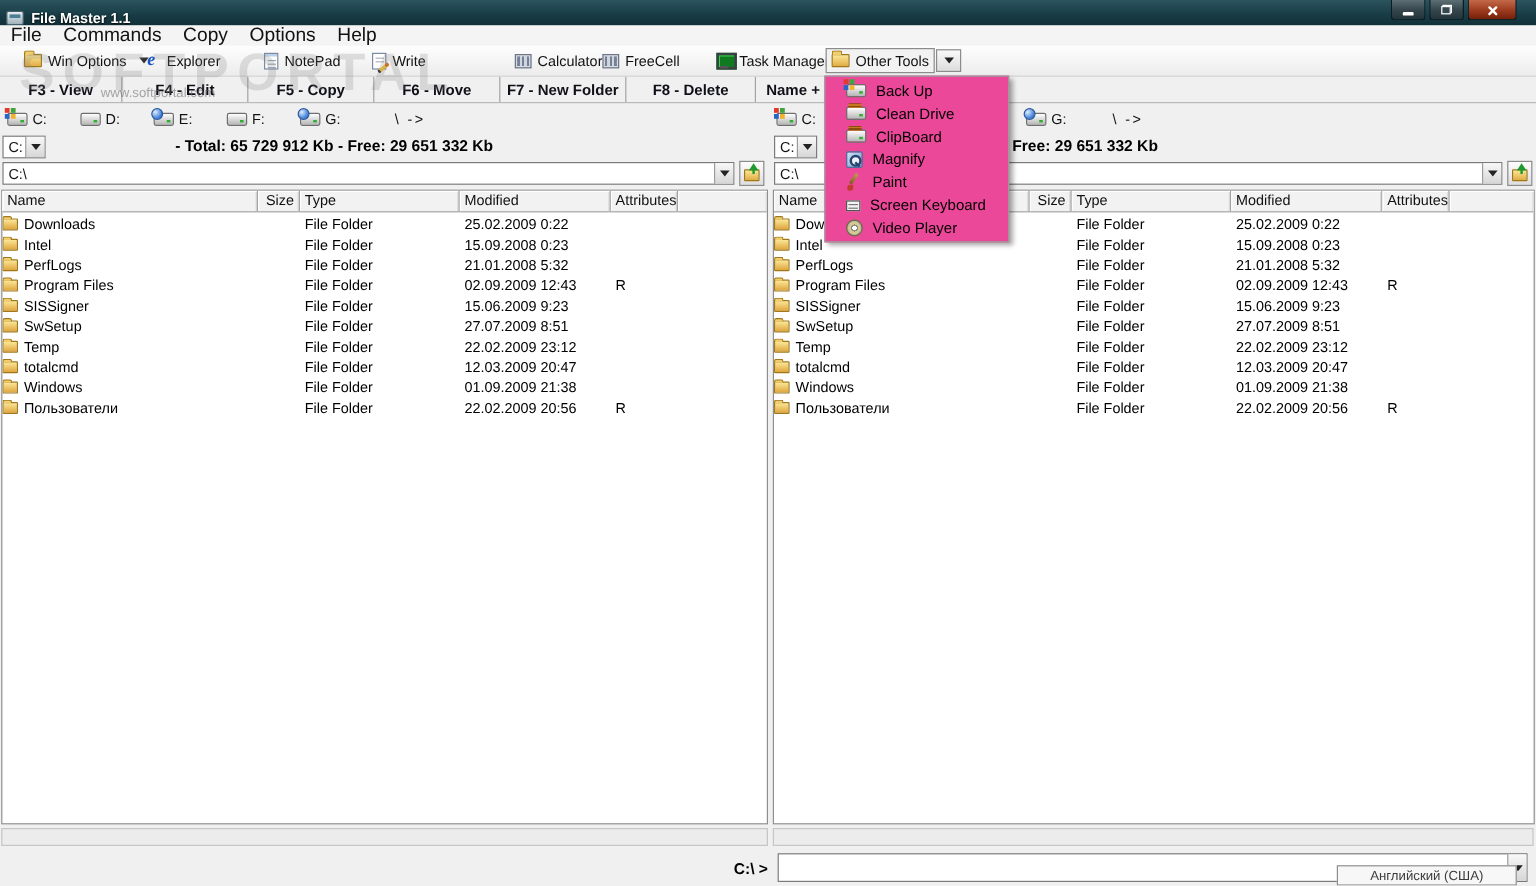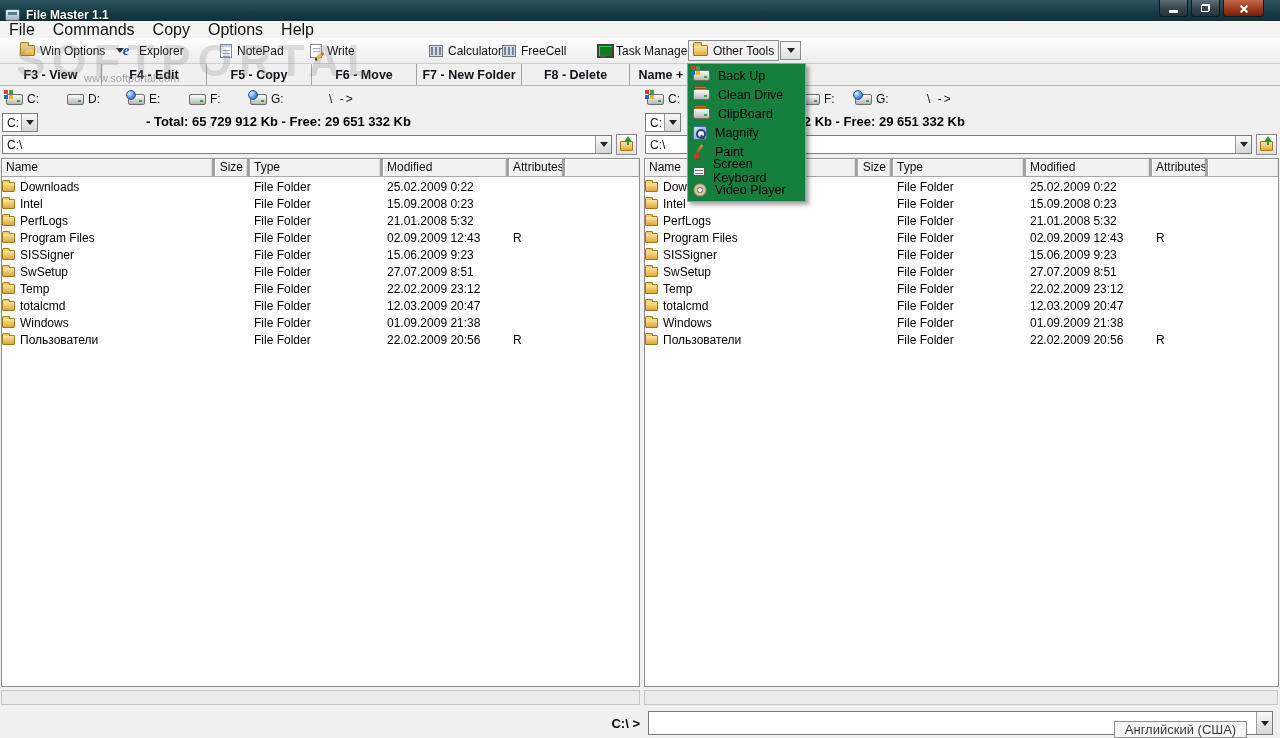--- a/index.html
+++ b/index.html
@@ -81,45 +81,45 @@
   .pane-left .path-combo { width:610px; }
   .pane-right .path-combo { width:607px; }
   .upbtn { position:absolute; top:0; width:21px; height:21px; border:1px solid #8b8b8b;
     background:linear-gradient(180deg,#fdfdfd,#dedede); display:flex; align-items:center; justify-content:center; }
   .pane-left .upbtn { left:616px; }
   .pane-right .upbtn { left:613px; }
 
   
   .table { position:absolute; left:1px; top:71px; right:1px; bottom:0; background:#fff; border:1px solid #8f8f8f; }
   .thead { display:flex; height:18px; background:#f2f2f2; border-bottom:1px solid #a7a7a7; }
-  .th { font-size:12px; color:#111; padding:1px 4px 0 4px; border-right:3px solid #a3a3a3;
+  .th { font-size:12px; color:#111; padding:1px 4px 0 4px; border-right:1px solid #a3a3a3;
     box-shadow:inset 1px 1px 0 #ffffff, inset -1px 0 0 #d9d9d9; white-space:nowrap; overflow:hidden; }
   .c-name { width:213px; } .c-size { width:35px; text-align:right; } .c-type { width:133px; }
   .c-mod { width:126px; } .c-attr { width:56px; } .c-fill { flex:1; border-right:none; }
   .rows { position:absolute; left:0; top:19px; right:0; bottom:0; overflow:hidden; }
   .frow { display:flex; height:17px; align-items:center; font-size:12px; color:#000; }
   .cell { padding:0 4px; white-space:nowrap; overflow:hidden; }
   .cell.c-name { display:flex; align-items:center; gap:5px; padding-left:0; }
 
   
   .statusstrip { position:absolute; top:690px; height:15px; background:#ececec; border:1px solid #c6c6c6; }
   .strip-left { left:1px; width:639px; }
   .strip-right { left:644px; width:634px; }
   .bottombar { position:absolute; left:0; top:706px; width:1280px; height:32px; background:#f0f0f0; }
   .prompt { position:absolute; left:560px; top:10px; width:80px; text-align:right; font-size:13px; font-weight:600; color:#000; white-space:pre; }
   .cmd-combo { left:648px; top:5px; width:625px; height:24px; }
   .cmd-combo input { flex:1; border:none; outline:none; height:100%; font-size:12px; padding-left:4px;
     font-family:"Liberation Sans",sans-serif; background:transparent; }
-  .langbox { position:absolute; left:1114px; top:721px; width:133px; height:17px; z-index:30;
+  .langbox { position:absolute; left:1114px; top:721px; width:150px; height:17px; z-index:30;
     background:#f7f7f7; border:1px solid #8f8f8f; display:flex; align-items:center; justify-content:center;
-    font-size:13px; color:#3c3c3c; }
-
-  
-  .toolsmenu { position:absolute; left:687px; top:63px; width:119px; z-index:50; background:#15803d;
-    border:1px solid #9b9b9b; box-shadow:3px 3px 4px rgba(0,0,0,.35); padding:2px 0; }
+    font-size:11px; color:#3c3c3c; }
+
+  
+  .toolsmenu { position:absolute; left:687px; top:63px; width:154px; z-index:50; background:#ec4899;
+    border:1px solid #9b9b9b; box-shadow:3px 3px 4px rgba(0,0,0,.35); padding:2px 12px; }
   .mitem { display:flex; align-items:center; gap:8px; height:19px; padding-left:5px; font-size:12.5px; color:#000; }
 
   
   .watermark { position:absolute; left:16px; top:36px; z-index:5; pointer-events:none; }
   .wm-title { font-size:44px; font-weight:bold; letter-spacing:7px; color:rgba(125,125,125,0.22); }
   .wm-url { position:absolute; left:68px; top:36px; font-size:11px; color:rgba(110,110,110,0.6); }
 
   
   .ic { display:inline-block; position:relative; flex:none; }
   .ic-folder { width:15px; height:11px; background:linear-gradient(180deg,#fbe696,#e2ad46); border:1px solid #a07818; border-radius:1px; }

